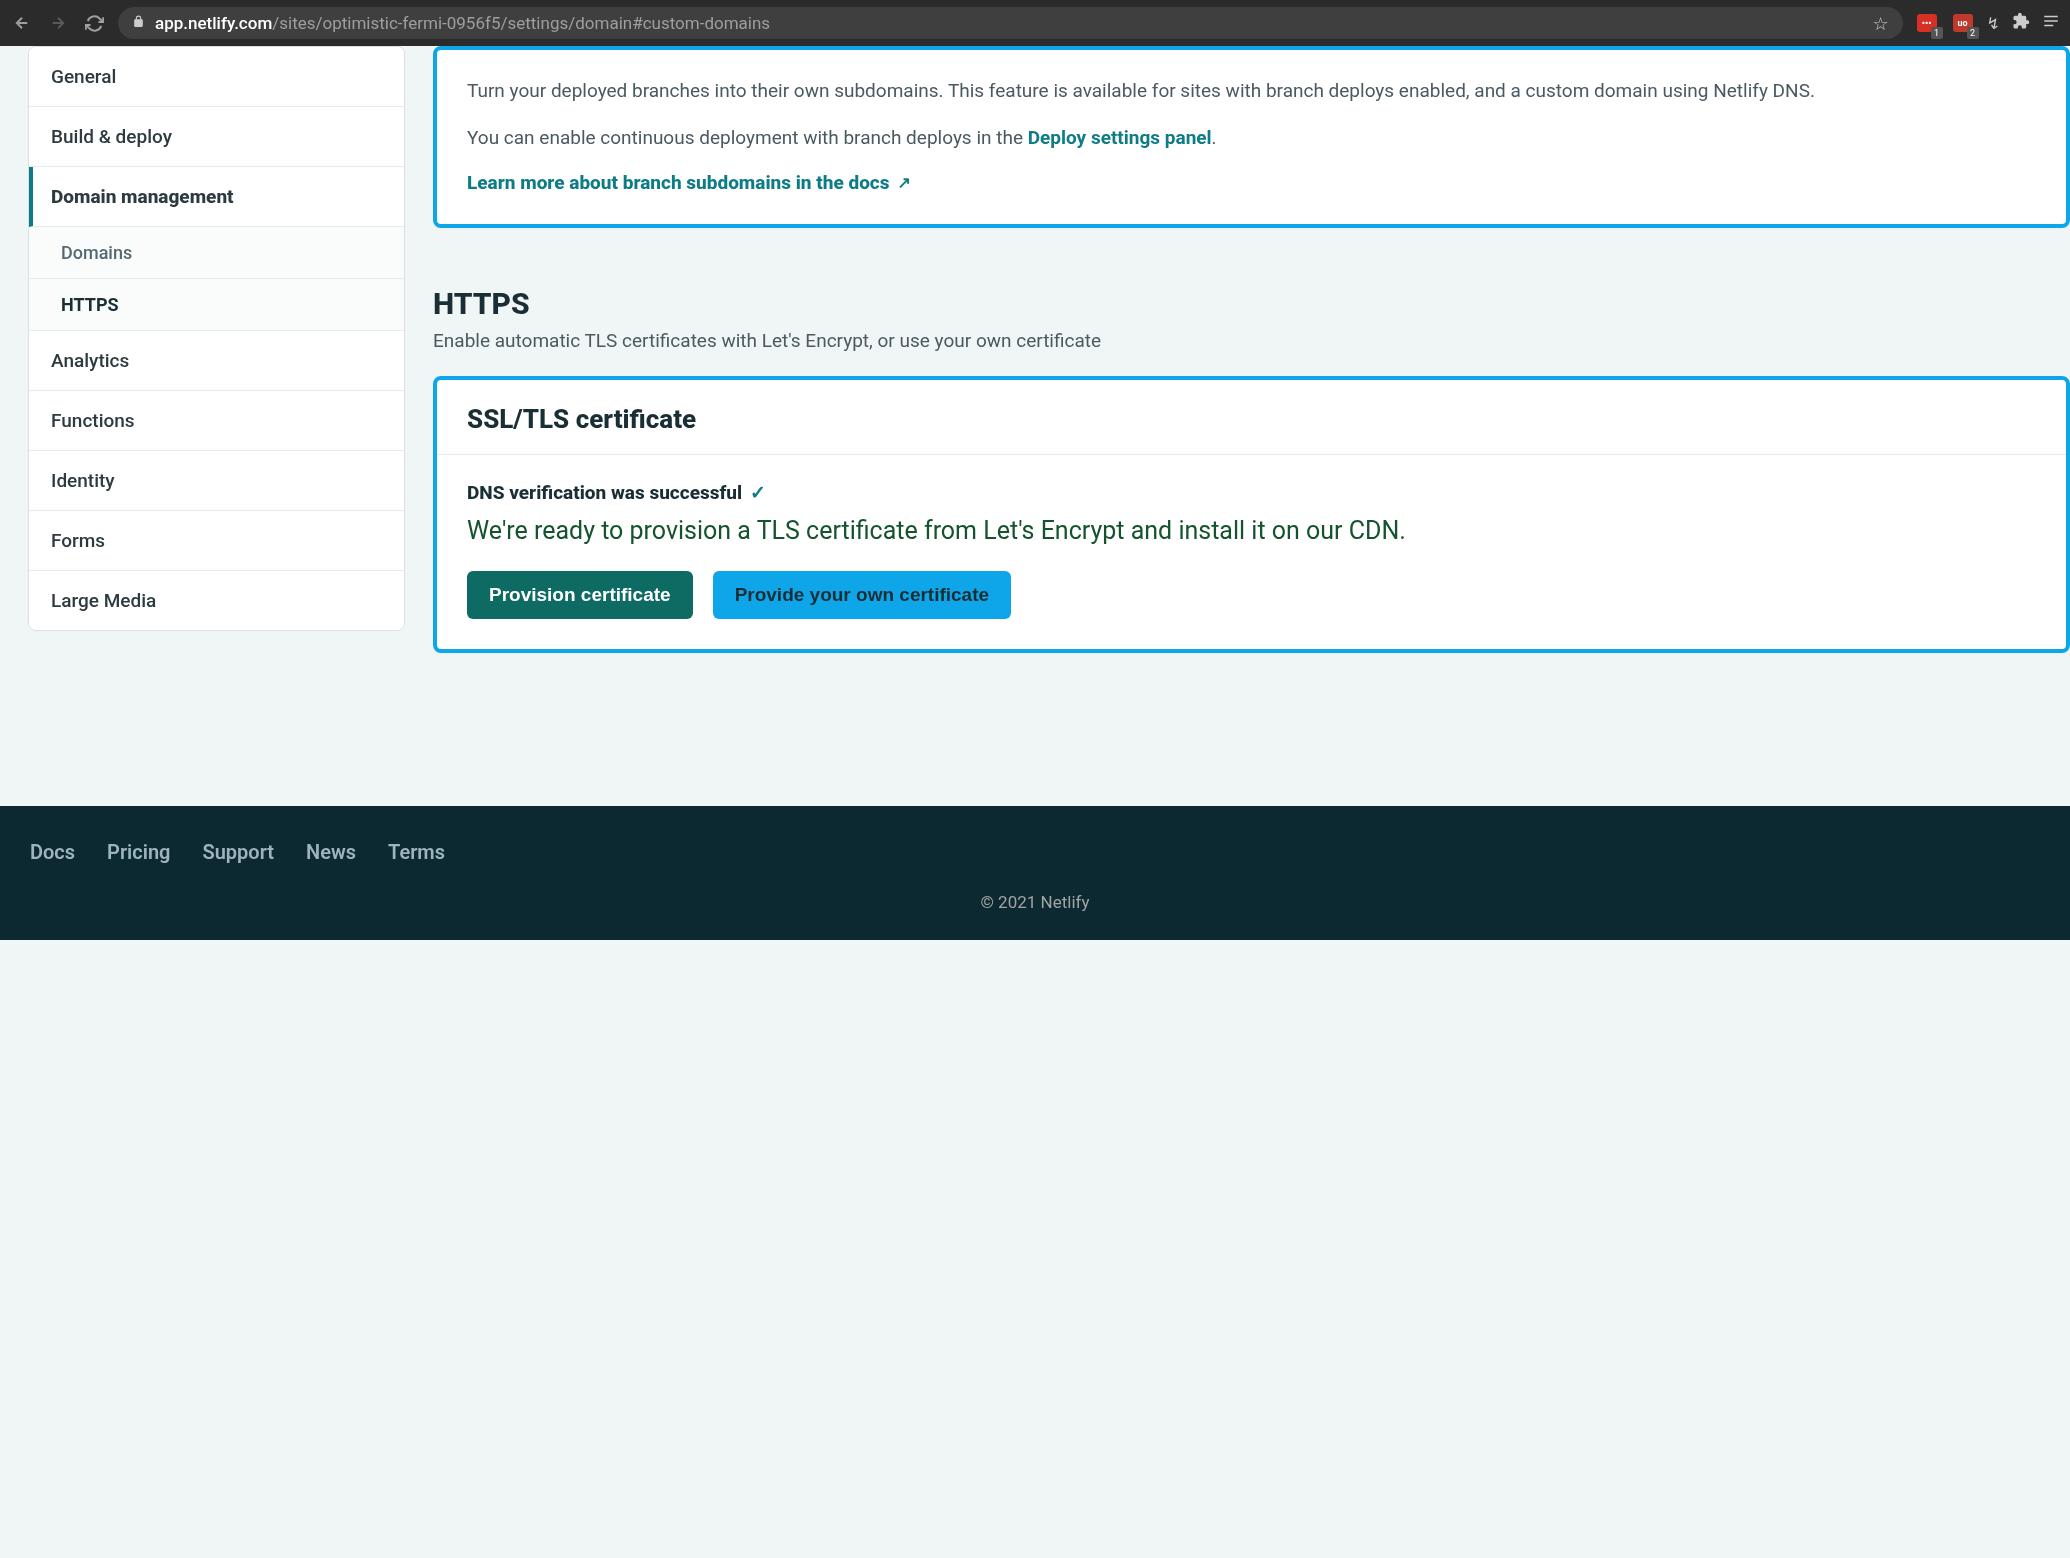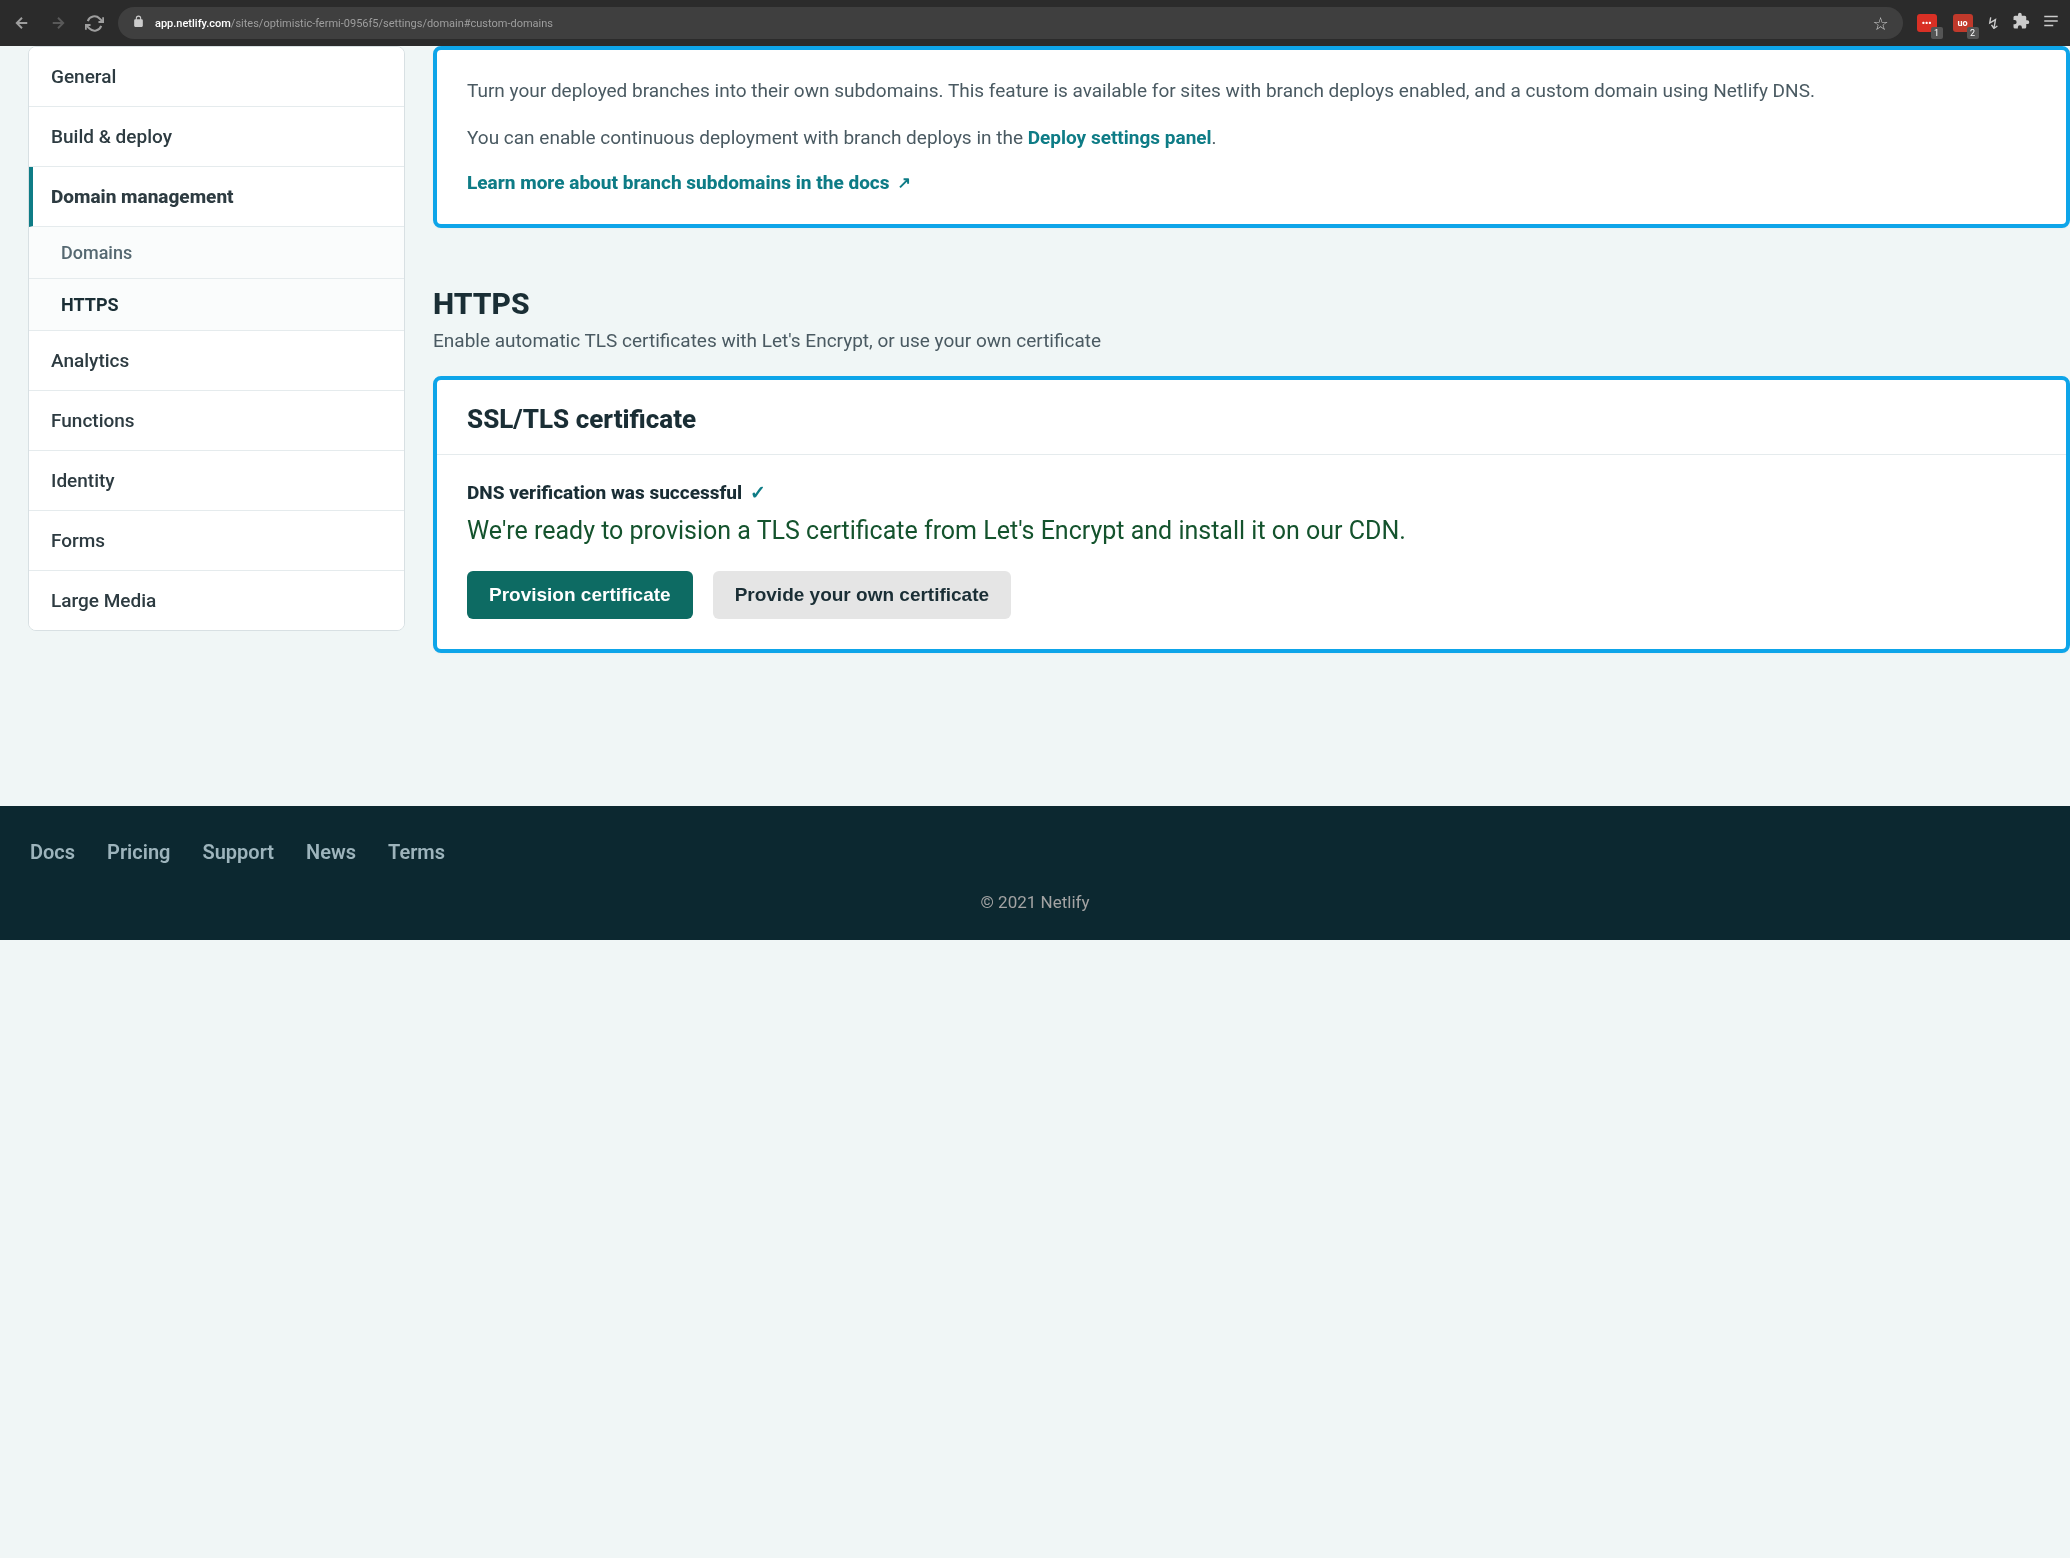--- a/index.html
+++ b/index.html
@@ -3,21 +3,21 @@
   <meta charset="utf-8">
   <style>
     * { box-sizing: border-box; margin: 0; padding: 0; }
     body { font-family: -apple-system, BlinkMacSystemFont, "Segoe UI", Roboto, sans-serif; background: #f0f6f6; }
     
     .browser-bar { background: #2b2b2b; height: 46px; display: flex; align-items: center; padding: 0 10px; gap: 12px; }
     .nav-icon { color: #9e9e9e; display: flex; align-items: center; justify-content: center; width: 24px; height: 24px; cursor: pointer; }
     .nav-icon.disabled { opacity: 0.4; }
     .url-bar { flex: 1; background: #3f3f3f; border-radius: 20px; height: 32px; display: flex; align-items: center; padding: 0 14px; gap: 10px; }
     .lock-icon { color: #ccc; font-size: 13px; }
-    .url-text { color: #fff; font-size: 11px; font-weight: 500; }
+    .url-text { color: #fff; font-size: 17px; font-weight: 500; }
     .url-text .path { color: #9e9e9e; font-weight: 400; }
     .star-icon { color: #ccc; margin-left: auto; font-size: 18px; }
     .ext-icons { display: flex; align-items: center; gap: 12px; }
     .ext-badge { position: relative; width: 24px; height: 24px; display: flex; align-items: center; justify-content: center; }
     .ext-badge .box { background: #d93025; width: 20px; height: 18px; border-radius: 3px; color: white; font-size: 9px; display: flex; align-items: center; justify-content: center; font-weight: bold; }
     .ext-badge .count { position: absolute; bottom: -4px; right: -4px; background: #555; color: #fff; font-size: 9px; width: 12px; height: 12px; border-radius: 2px; display: flex; align-items: center; justify-content: center; }
     .ext-icon { color: #ccc; font-size: 16px; }
     
     .page-body { display: flex; min-height: 760px; }
     
@@ -44,21 +44,21 @@
     
     .card-heading { font-size: 26px; font-weight: 800; color: #1a2e35; padding: 24px 30px 20px; border-bottom: 1px solid #e5ebed; }
     
     .verify-line { font-size: 19px; font-weight: 800; color: #1a2e35; margin-bottom: 12px; display: flex; align-items: center; gap: 8px; }
     .check { color: #0e7c86; font-size: 19px; font-weight: bold; }
     .verify-desc { font-size: 25px; color: #14532d; margin-bottom: 26px; }
     
     .btn-row { display: flex; gap: 20px; }
     .btn { padding: 13px 22px; font-size: 19px; font-weight: 600; border-radius: 6px; cursor: pointer; border: none; }
     .btn-primary { background: #0d6b63; color: #fff; }
-    .btn-secondary { background: #e5e5e5; color: #1a2e35; }
+    .btn-secondary { background: #0ea5e9; color: #1a2e35; }
     
     .footer { background: #0c2830; padding: 34px 30px 28px; }
     .footer-links { display: flex; gap: 32px; margin-bottom: 28px; align-items: flex-end; }
     .footer-link { color: #9db4bc; font-size: 20px; font-weight: 600; cursor: pointer; }
     .copyright { color: #a3a3a3; font-size: 17px; text-align: center; }
   </style>
 </head>
 <body>
 
 <div class="browser-bar">

